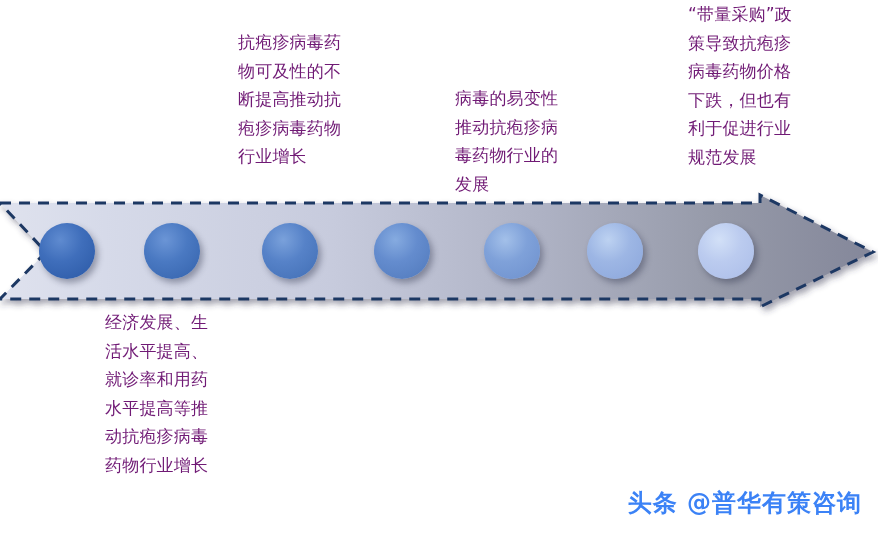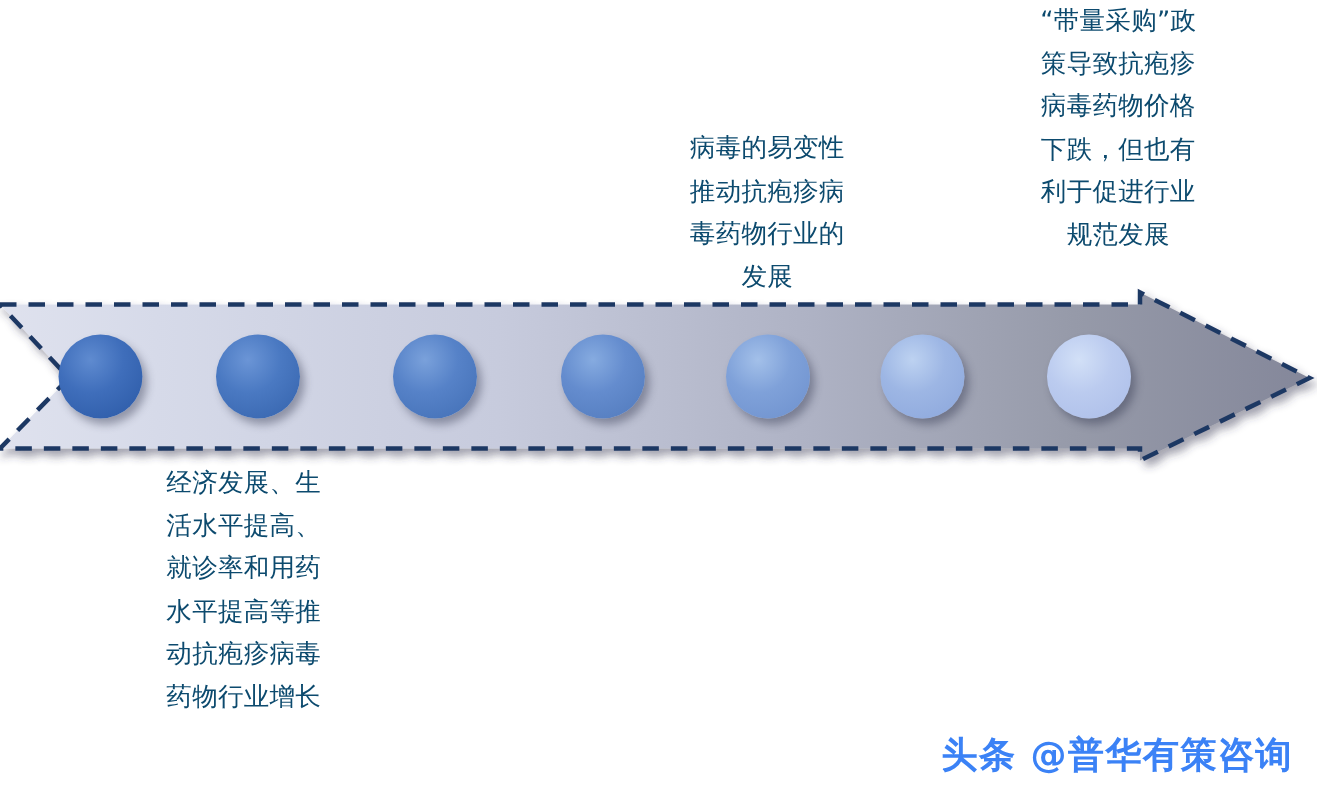--- a/index.html
+++ b/index.html
@@ -53,22 +53,21 @@
     border-radius: 50%;
     box-shadow: 3px 4px 6px rgba(40,46,70,0.40);
     transform: translate(-50%, -50%);
   }
 
   
   .tblock {
     position: absolute;
     font-size: 17px;
     line-height: 28.6px;
-    color: #0c4a6e;
-    text-align: center;
+    color: #701a75;
     letter-spacing: 0.2px;
     white-space: pre-line;
     font-family: "DejaVu Sans", "Liberation Sans", sans-serif;
   }
 
   .top-1 { left: 10px;  top: 28px;  width: 115px; }
   .top-2 { left: 238px; top: 28px;  width: 112px; }
   .top-3 { left: 455px; top: 85px;  width: 113px; font-family: Liberation Serif, serif; }
   .top-4 { left: 688px; top: 0px;   width: 115px; }
 
@@ -116,20 +115,21 @@
   <div class="circles-layer">
     <div class="node-circle" style="left:67px;  top:56px; background:radial-gradient(circle at 38% 30%, #5f8bd0 0%, #3f6ebb 42%, #2a58a4 100%);"></div>
     <div class="node-circle" style="left:172px; top:56px; background:radial-gradient(circle at 38% 30%, #6b95d6 0%, #4a79c2 42%, #3462ab 100%);"></div>
     <div class="node-circle" style="left:290px; top:56px; background:radial-gradient(circle at 38% 30%, #7aa1db 0%, #5682c8 42%, #416eb4 100%);"></div>
     <div class="node-circle" style="left:402px; top:56px; background:radial-gradient(circle at 38% 30%, #86abe0 0%, #648cce 42%, #5079bb 100%);"></div>
     <div class="node-circle" style="left:512px; top:56px; background:radial-gradient(circle at 38% 30%, #a3c0e9 0%, #7fa1d9 42%, #6d90cd 100%);"></div>
     <div class="node-circle" style="left:615px; top:56px; background:radial-gradient(circle at 38% 30%, #bdd2f1 0%, #9db6e4 42%, #8ba6db 100%);"></div>
     <div class="node-circle" style="left:726px; top:56px; background:radial-gradient(circle at 38% 30%, #d2e0f7 0%, #bbcbef 42%, #abbde8 100%);"></div>
   </div>
 
+  <div class="tblock top-2">抗疱疹病毒药物可及性的不断提高推动抗疱疹病毒药物行业增长</div>
   <div class="tblock top-3">病毒的易变性推动抗疱疹病毒药物行业的发展</div>
   <div class="tblock top-4">“带量采购”政策导致抗疱疹病毒药物价格下跌，但也有利于促进行业规范发展</div>
 
   <div class="tblock bot-1">经济发展、生活水平提高、就诊率和用药水平提高等推动抗疱疹病毒药物行业增长</div>
 
   <div class="watermark">头条 @普华有策咨询</div>
 
 </div>
 
 </body></html>

